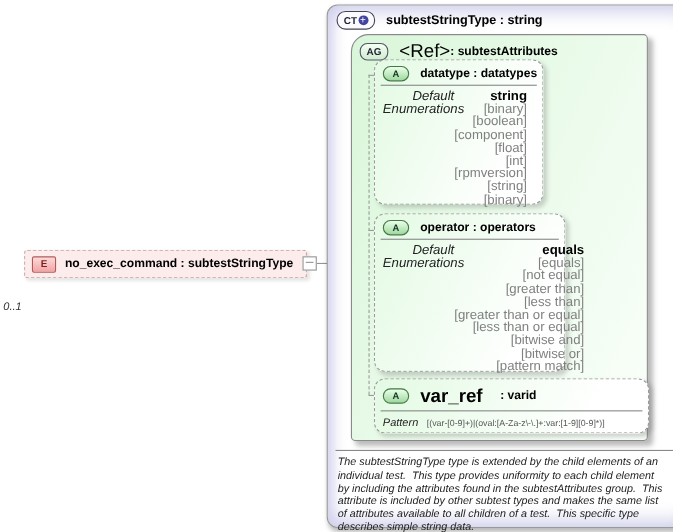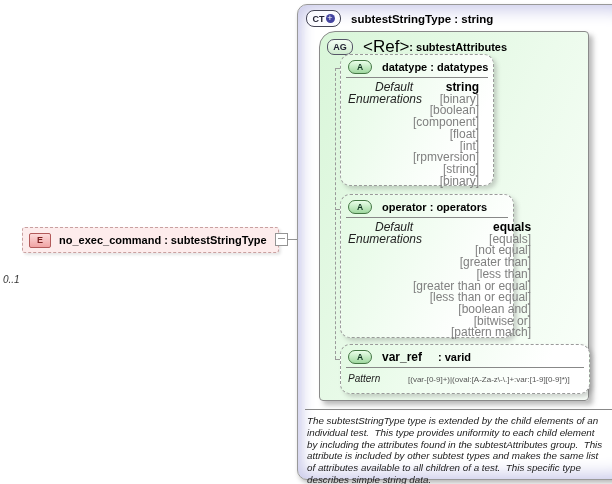--- a/index.html
+++ b/index.html
@@ -82,33 +82,33 @@
   .attr-operator { left:20px; top:162px; width:172px; height:142px; }
   .attr-varref   { left:20px; top:312px; width:248px; height:48px; }
 
   .attr-header { display:flex; align-items:center; padding:5px 0 3px 7px; }
   .a-icon {
     width:22px; height:12px; border:1px solid #474; border-radius:7px;
     background:linear-gradient(#eaffea,#9fd89f); font-size:8.5px; font-weight:bold; color:#132;
     display:flex; align-items:center; justify-content:center; flex-shrink:0;
   }
   .attr-title { font-size:11px; font-weight:bold; margin-left:10px; white-space:nowrap; }
-  .attr-name  { font-size:12px; font-weight:bold; margin-left:10px; white-space:nowrap; }
+  .attr-name  { font-size:17px; font-weight:bold; margin-left:10px; white-space:nowrap; }
   .attr-type  { font-size:11px; font-weight:bold; margin-left:16px; white-space:nowrap; }
   .attr-divider { height:1px; background:#888; margin:0 5px; }
 
   .attr-body { display:flex; padding:4px 2px 0 7px; font-size:12px;text-align:right; }
   .attr-labels { width:65px; flex-shrink:0; font-style:italic; color:#222; line-height:11.7px; }
   .attr-values { line-height:11.7px; white-space:nowrap; }
   .default-value { font-weight:bold; color:#000; }
   .enum-list div { color:#808080; }
 
   .pattern-row { display:flex; padding:5px 0 0 7px; align-items:baseline; }
   .pattern-label { font-style:italic; font-size:10px; color:#222; width:36px; flex-shrink:0; }
-  .pattern-value { font-size:8px; color:#555; white-space:nowrap; margin-left:24px; }
+  .pattern-value { font-size:8px; color:#555; white-space:nowrap; margin-left:4px; }
 
   
   .doc-divider { position:absolute; left:7px; right:7px; top:404px; height:1px; background:#888; }
   .doc-text {
     position:absolute; left:9px; top:410px; width:296px;
     font-size:9.8px; font-style:italic; color:#222; line-height:11.8px; white-space:pre-wrap;
   }
 </style>
 </head>
 <body>
@@ -188,21 +188,21 @@
           </div>
           <div class="attr-values">
             <div class="default-value">equals</div>
             <div class="enum-list">
                 <div>[equals]</div>
                 <div>[not equal]</div>
                 <div>[greater than]</div>
                 <div>[less than]</div>
                 <div>[greater than or equal]</div>
                 <div>[less than or equal]</div>
-                <div>[boolean and]</div>
+                <div>[bitwise and]</div>
                 <div>[bitwise or]</div>
                 <div>[pattern match]</div>
               </div>
           </div>
         </div>
       </div>
 
       <div class="attr-box attr-varref">
         <div class="attr-header">
           <span class="a-icon">A</span>

